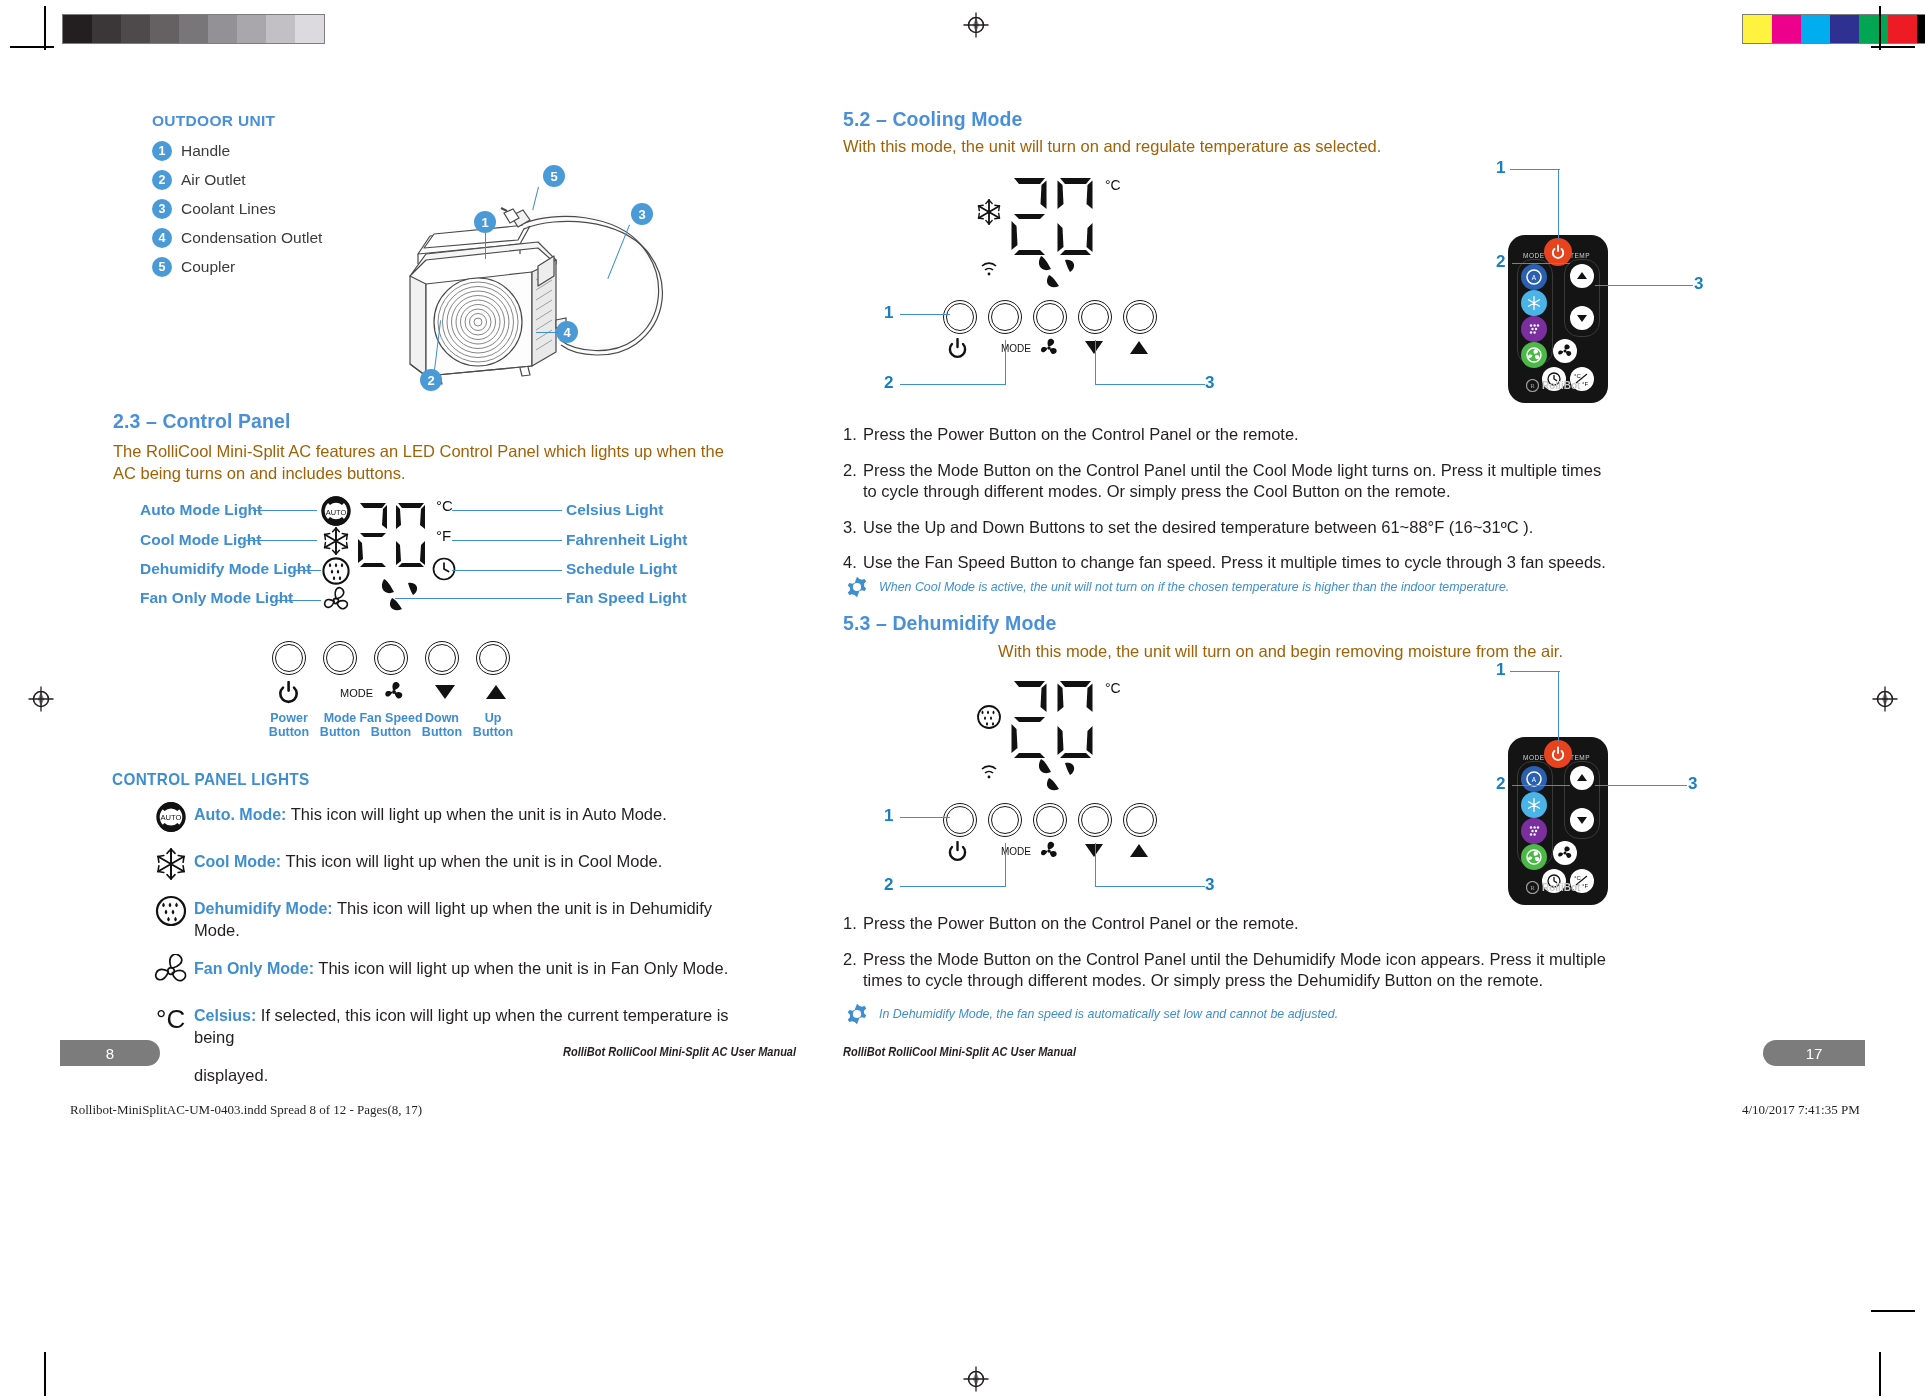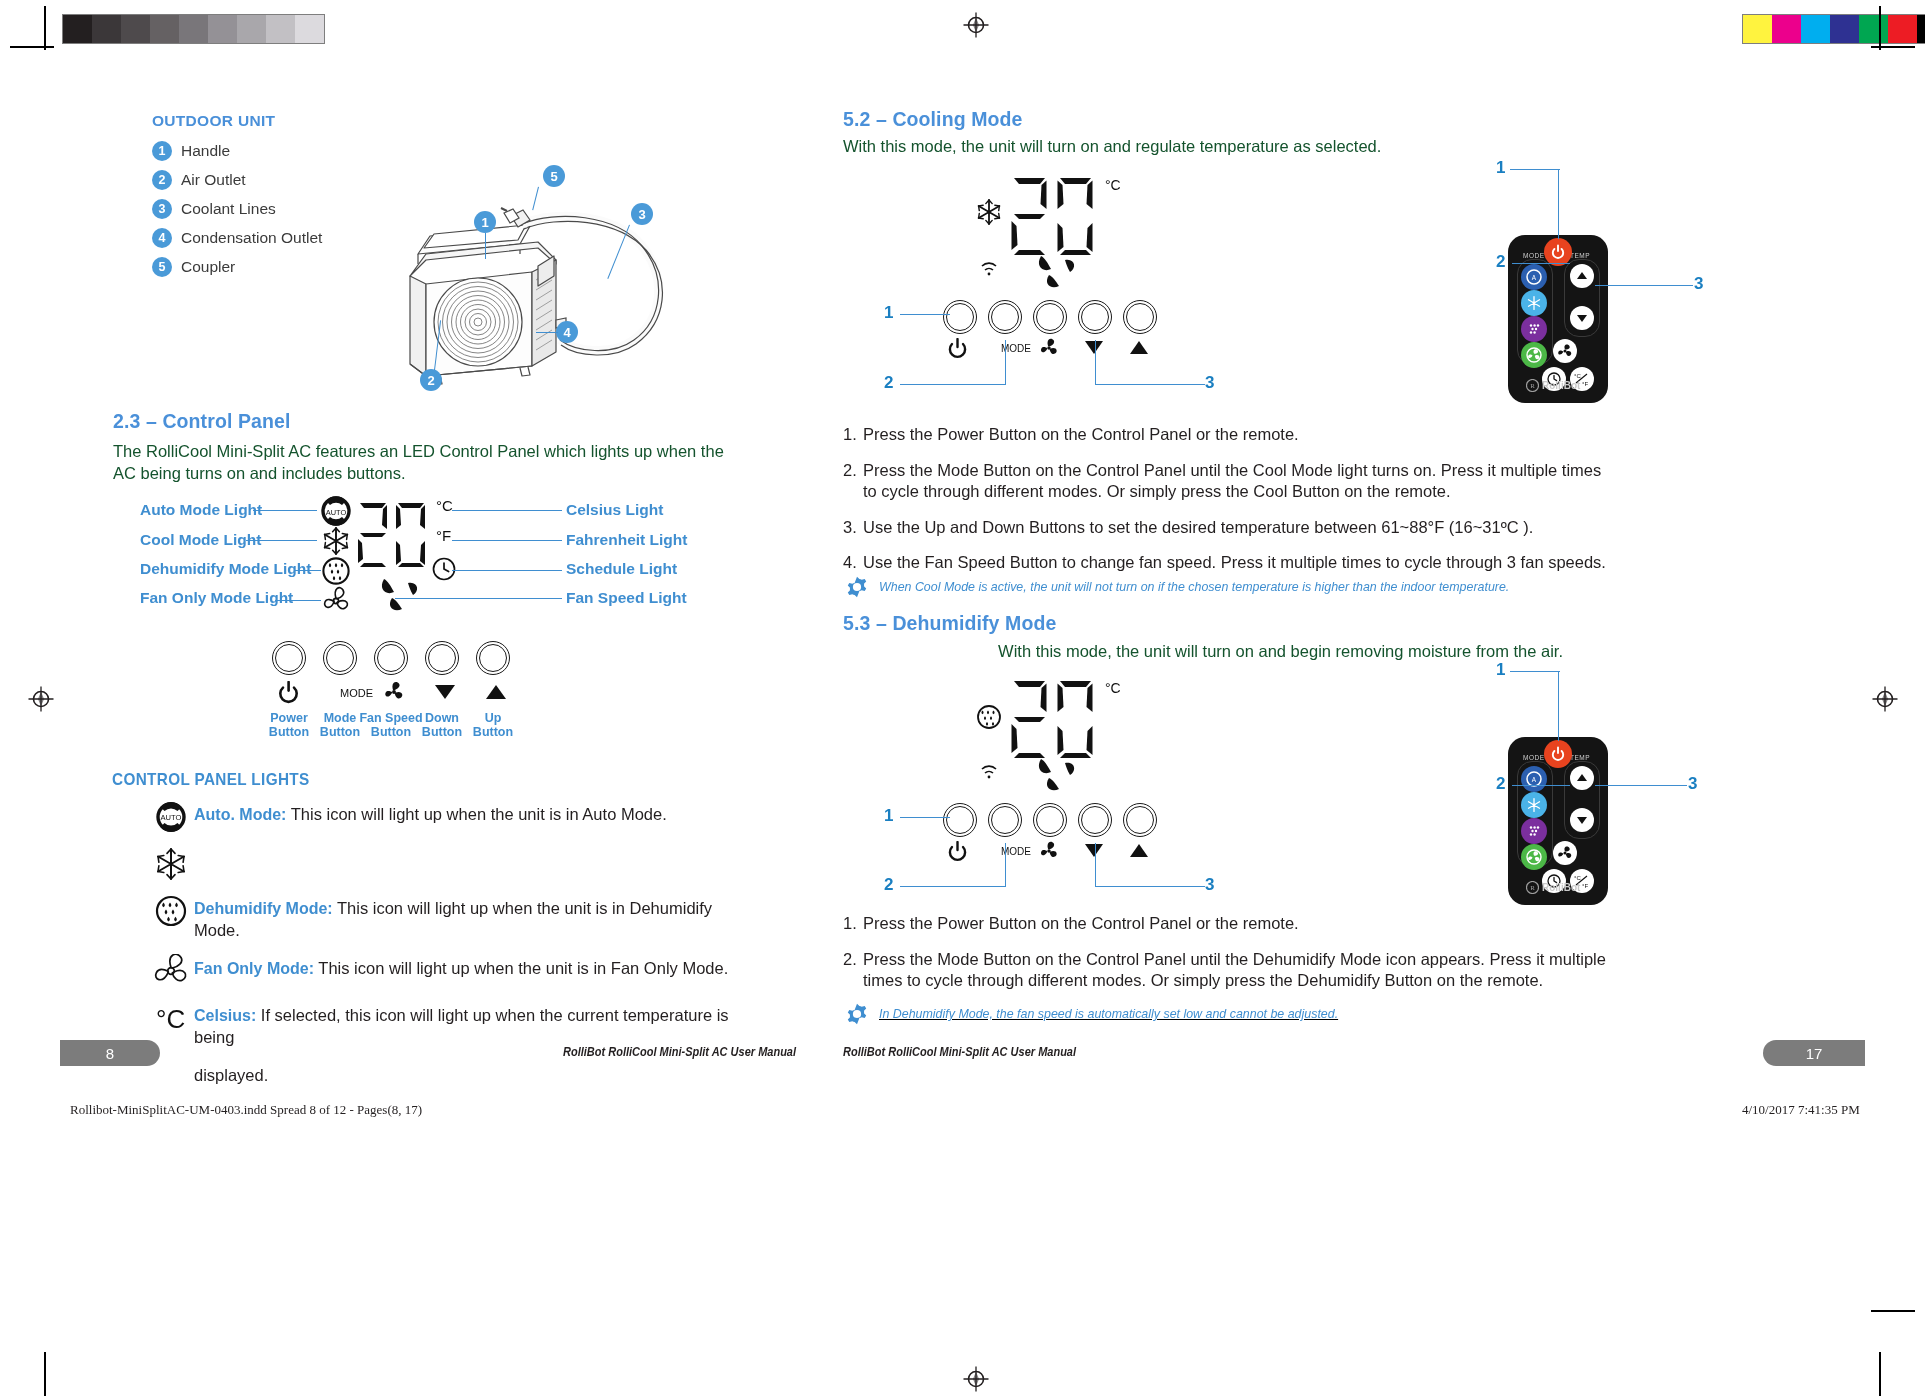--- a/index.html
+++ b/index.html
@@ -15,21 +15,21 @@
   .gray-strip i{display:block;width:29px;height:28px;}
   .color-strip{position:absolute;left:1742px;top:14px;display:flex;height:28px;border:1px solid #7e7e7e;}
   .color-strip i{display:block;width:29px;height:28px;}
 
   .crop-mark{position:absolute;background:#000;}
   .reg{position:absolute;width:26px;height:26px;}
   .reg svg{display:block}
 
   
   .h-section{color:#4a90d9;font-weight:bold;font-size:19.5px;letter-spacing:.1px;}
-  .body-txt{color:#14532d;font-size:16.5px;line-height:1.33;}
+  .body-txt{color:#a16207;font-size:16.5px;line-height:1.33;}
   .blue-label{color:#3f8ed0;font-weight:bold;font-size:16px;}
   .cap-head{color:#3f8ed0;font-weight:bold;font-size:17px;letter-spacing:.4px;
             transform:scaleX(.9);transform-origin:left center;}
 
   
   .legend{position:absolute;left:152px;top:112px;}
   .legend .ttl{color:#4a90d9;font-weight:bold;font-size:15.5px;letter-spacing:.3px;margin-bottom:11px;}
   .legend .row{display:flex;align-items:center;margin-bottom:9px;}
   .badge{width:20px;height:20px;border-radius:50%;background:#4a9ad8;color:#fff;
          font-size:12.5px;font-weight:bold;display:flex;align-items:center;justify-content:center;
@@ -413,20 +413,24 @@
         <svg width="34" height="34" viewBox="0 0 34 34">
           <g transform="translate(17,17)" stroke="#111" fill="none" stroke-linecap="round">
             <path d="M0,-15 V15 M-13,-7.5 L13,7.5 M-13,7.5 L13,-7.5" stroke-width="2"></path>
             <g stroke-width="1.6">
               <path d="M0,-15 l-4,4.4 M0,-15 l4,4.4 M0,15 l-4,-4.4 M0,15 l4,-4.4"></path>
               <path d="M-13,-7.5 l0.9,5.8 M-13,-7.5 l5.8,-1 M13,7.5 l-0.9,-5.8 M13,7.5 l-5.8,1"></path>
               <path d="M-13,7.5 l5.8,1 M-13,7.5 l0.9,-5.8 M13,-7.5 l-5.8,-1 M13,-7.5 l-0.9,5.8"></path>
             </g>
           </g>
         </svg>
+      </div>
+      <div class="cpl-text">
+        <span class="blue-label">Cool Mode:</span>
+        <span>This icon will light up when the unit is in Cool Mode.</span>
       </div>
     </div>
 
     <div class="cpl-row">
       <div class="cpl-icon">
         <svg width="34" height="34" viewBox="0 0 34 34">
           <circle cx="17" cy="17" r="14" fill="none" stroke="#111" stroke-width="2.2"></circle>
           <g fill="#111">
             <path d="M9.5,8.5 q2.7,2.9 0,4.8 q-2.7,-1.9 0,-4.8Z"></path>
             <path d="M16,8.5 q2.7,2.9 0,4.8 q-2.7,-1.9 0,-4.8Z"></path>
@@ -893,21 +897,21 @@
     <li>
       <span class="num">1.</span>
       <span>Press the Power Button on the Control Panel or the remote.</span>
     </li>
     <li style="margin-bottom:4px;">
       <span class="num">2.</span>
       <span>Press the Mode Button on the Control Panel until the Dehumidify Mode icon appears. Press it multiple times to cycle through different modes. Or simply press the Dehumidify Button on the remote.</span>
     </li>
   </ul>
 
-  <div class="note" style="position:absolute;left:845px;top:1000px;width:760px;text-decoration:underline;">
+  <div class="note" style="position:absolute;left:845px;top:1000px;width:760px;">
     <div class="nicon">
       <svg width="24" height="24" viewBox="0 0 24 24">
         <g fill="#3f8ed0">
           <path d="M12 1.8 l2.4 2.1 a8.6 8.6 0 0 1 2.3 0.9 l3-0.9 1.5 2.6 -2.2 2.2
                    a8.6 8.6 0 0 1 0 2.6 l2.2 2.2 -1.5 2.6 -3-0.9 a8.6 8.6 0 0 1 -2.3 0.9
                    L12 22.2 9.6 20.1 a8.6 8.6 0 0 1 -2.3-0.9 l-3 0.9 -1.5-2.6 2.2-2.2
                    a8.6 8.6 0 0 1 0-2.6 L2.8 10.5 4.3 7.9 l3 0.9 a8.6 8.6 0 0 1 2.3-0.9 Z"></path>
         </g>
         <circle cx="12" cy="12" r="4.1" fill="#ffffff"></circle>
       </svg>

